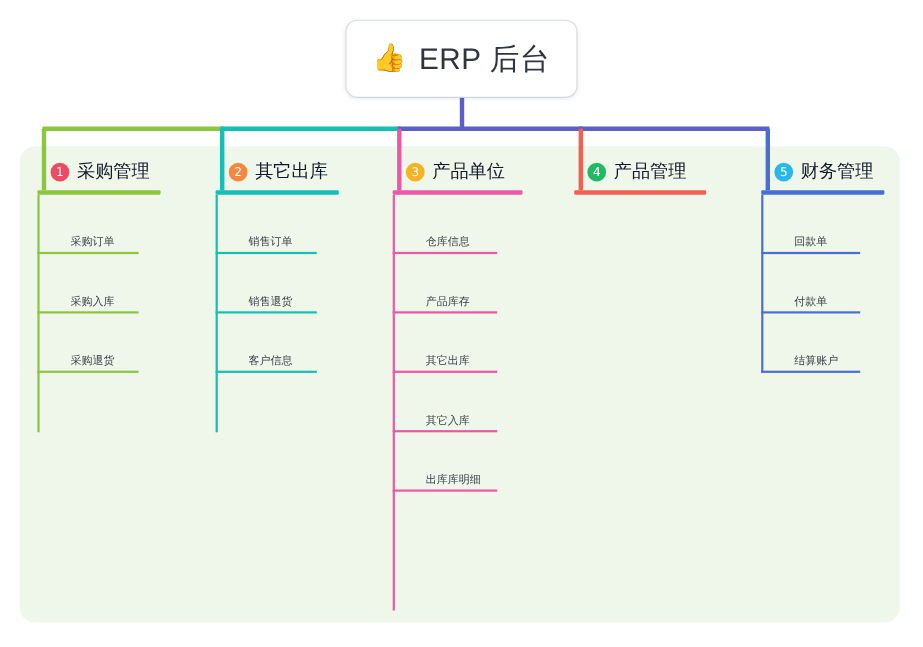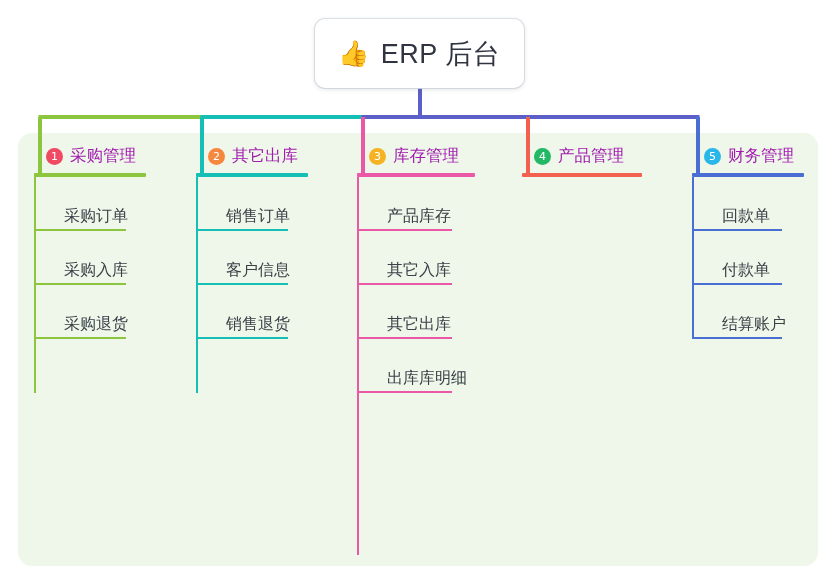--- a/index.html
+++ b/index.html
@@ -92,21 +92,21 @@
     border-radius: 50%;
     color: #ffffff;
     font-size: 11px;
     line-height: 17px;
     text-align: center;
     font-family: "DejaVu Sans", sans-serif;
     flex: none;
   }
   .branch-title {
     font-size: 16.5px;
-    color: #a21caf;
+    color: #0f172a;
     white-space: nowrap;
   }
   .branch-rule {
     height: 4px;
     border-radius: 1px;
     margin-top: 5px;
   }
 
   
   .leaf-list {
@@ -122,21 +122,21 @@
   .leaf {
     position: relative;
     height: 54px;
     box-sizing: border-box;
     display: flex;
     align-items: flex-end;
     padding-left: 14px;
     padding-bottom: 4px;
   }
   .leaf-text {
-    font-size: 16px;
+    font-size: 10px;
     color: #3b4049;
     white-space: nowrap;
     padding-left: 16px;
   }
   .leaf-rule {
     position: absolute;
     left: 0;
     bottom: 0;
     height: 2px;
   }
@@ -197,47 +197,51 @@
           <span class="branch-title">其它出库</span>
         </div>
         <div class="branch-rule" style="background: rgb(22, 191, 181); width: 112px;"></div>
         <div class="leaf-list">
           <div class="leaf-spine" style="background: rgb(22, 191, 181); height: 216px;"></div>
           <div class="leaf">
             <span class="leaf-text">销售订单</span>
             <div class="leaf-rule" style="background: rgb(22, 191, 181); width: 92px;"></div>
           </div>
           <div class="leaf">
+            <span class="leaf-text">销售退货</span>
+            <div class="leaf-rule" style="background: rgb(22, 191, 181); width: 92px;"></div>
+          </div>
+          <div class="leaf">
             <span class="leaf-text">客户信息</span>
             <div class="leaf-rule" style="background: rgb(22, 191, 181); width: 92px;"></div>
           </div>
-          <div class="leaf">
-            <span class="leaf-text">销售退货</span>
-            <div class="leaf-rule" style="background: rgb(22, 191, 181); width: 92px;"></div>
-          </div>
         </div>
       </div>
       <div class="branch" style="left: 357px;">
         <div class="branch-head">
           <span class="badge" style="background: rgb(245, 179, 36);">3</span>
-          <span class="branch-title">库存管理</span>
+          <span class="branch-title">产品单位</span>
         </div>
         <div class="branch-rule" style="background: rgb(234, 88, 166); width: 118px;"></div>
         <div class="leaf-list">
           <div class="leaf-spine" style="background: rgb(234, 88, 166); height: 378px;"></div>
           <div class="leaf">
+            <span class="leaf-text">仓库信息</span>
+            <div class="leaf-rule" style="background: rgb(234, 88, 166); width: 95px;"></div>
+          </div>
+          <div class="leaf">
             <span class="leaf-text">产品库存</span>
             <div class="leaf-rule" style="background: rgb(234, 88, 166); width: 95px;"></div>
           </div>
           <div class="leaf">
+            <span class="leaf-text">其它出库</span>
+            <div class="leaf-rule" style="background: rgb(234, 88, 166); width: 95px;"></div>
+          </div>
+          <div class="leaf">
             <span class="leaf-text">其它入库</span>
-            <div class="leaf-rule" style="background: rgb(234, 88, 166); width: 95px;"></div>
-          </div>
-          <div class="leaf">
-            <span class="leaf-text">其它出库</span>
             <div class="leaf-rule" style="background: rgb(234, 88, 166); width: 95px;"></div>
           </div>
           <div class="leaf">
             <span class="leaf-text">出库库明细</span>
             <div class="leaf-rule" style="background: rgb(234, 88, 166); width: 95px;"></div>
           </div>
         </div>
       </div>
       <div class="branch" style="left: 522px;">
         <div class="branch-head">

